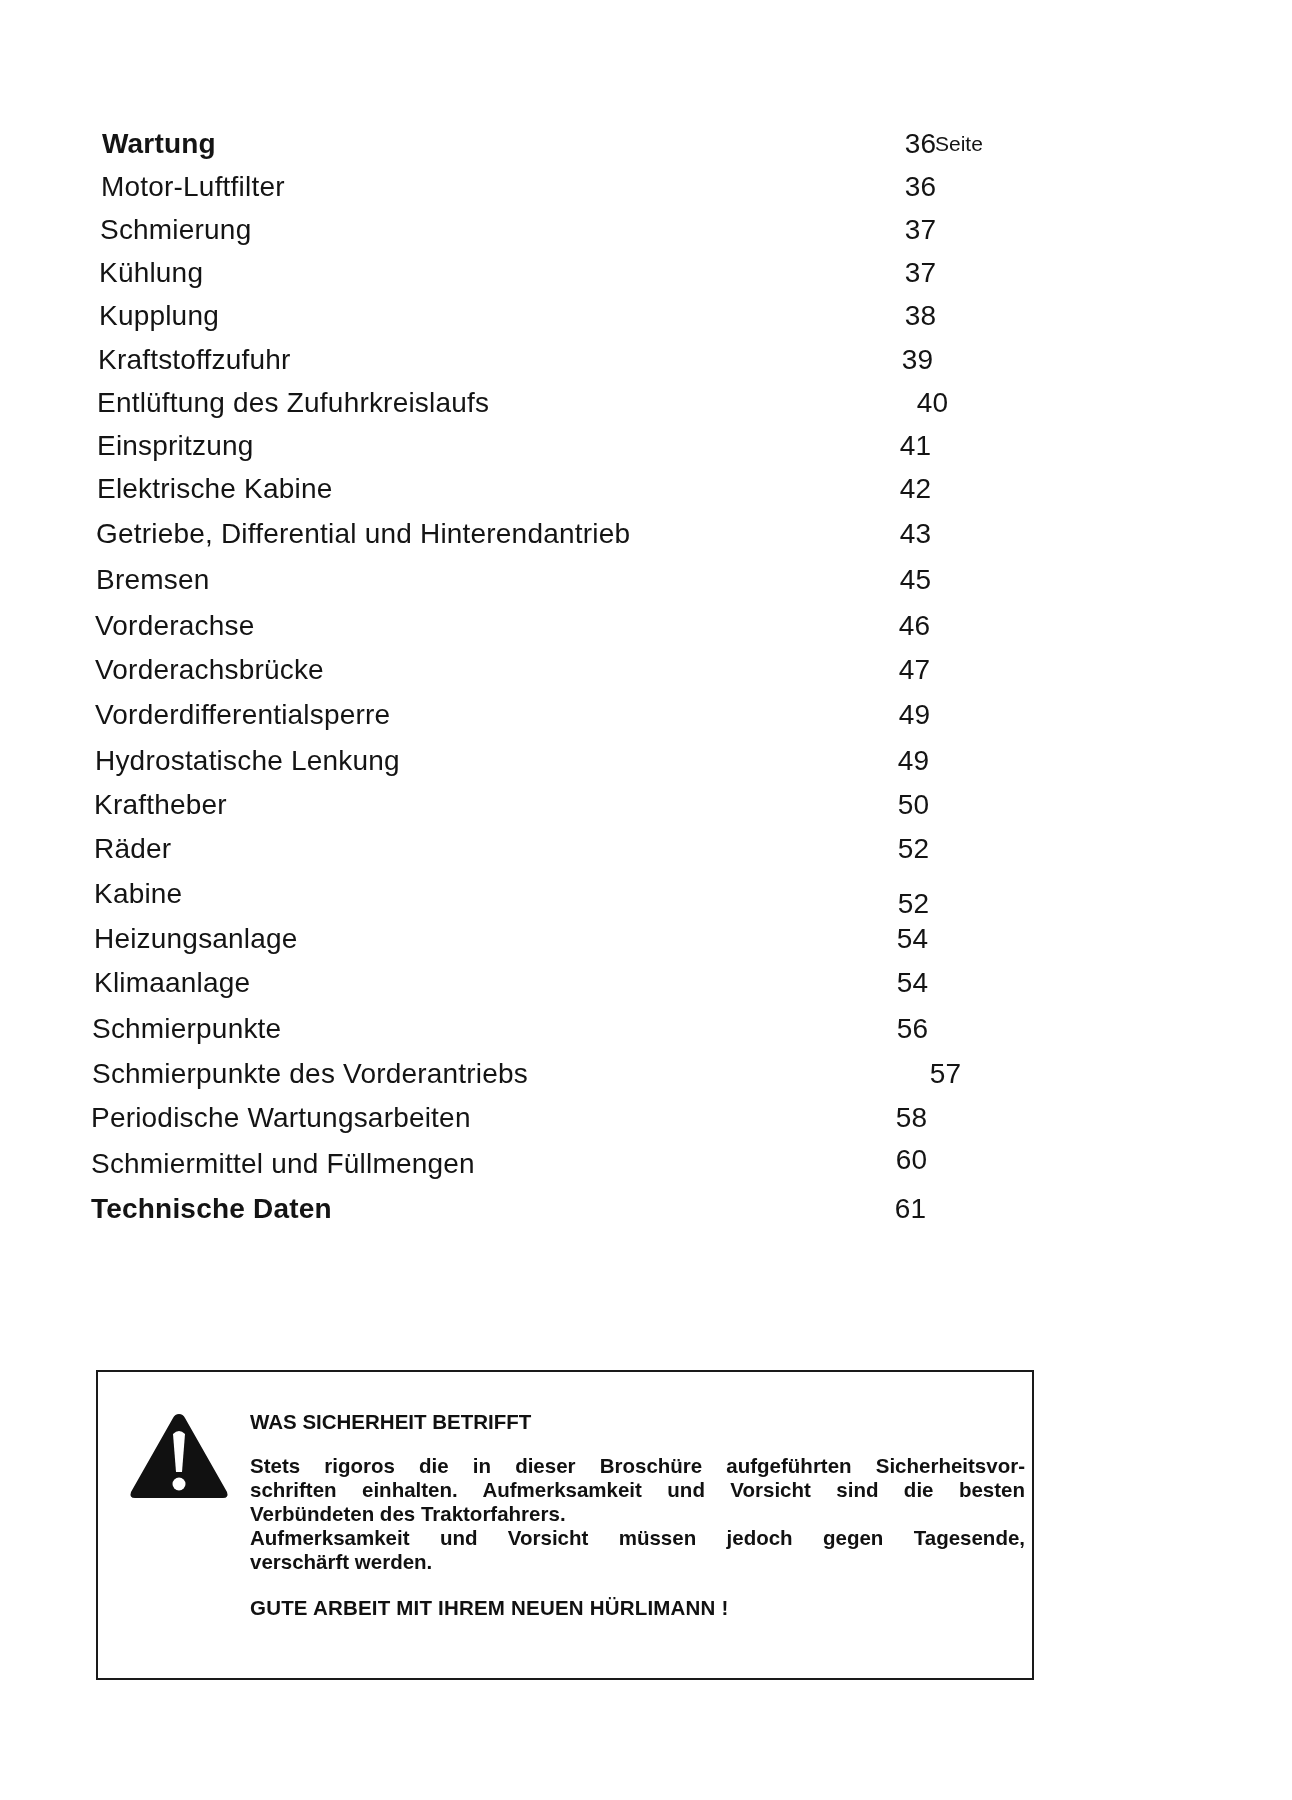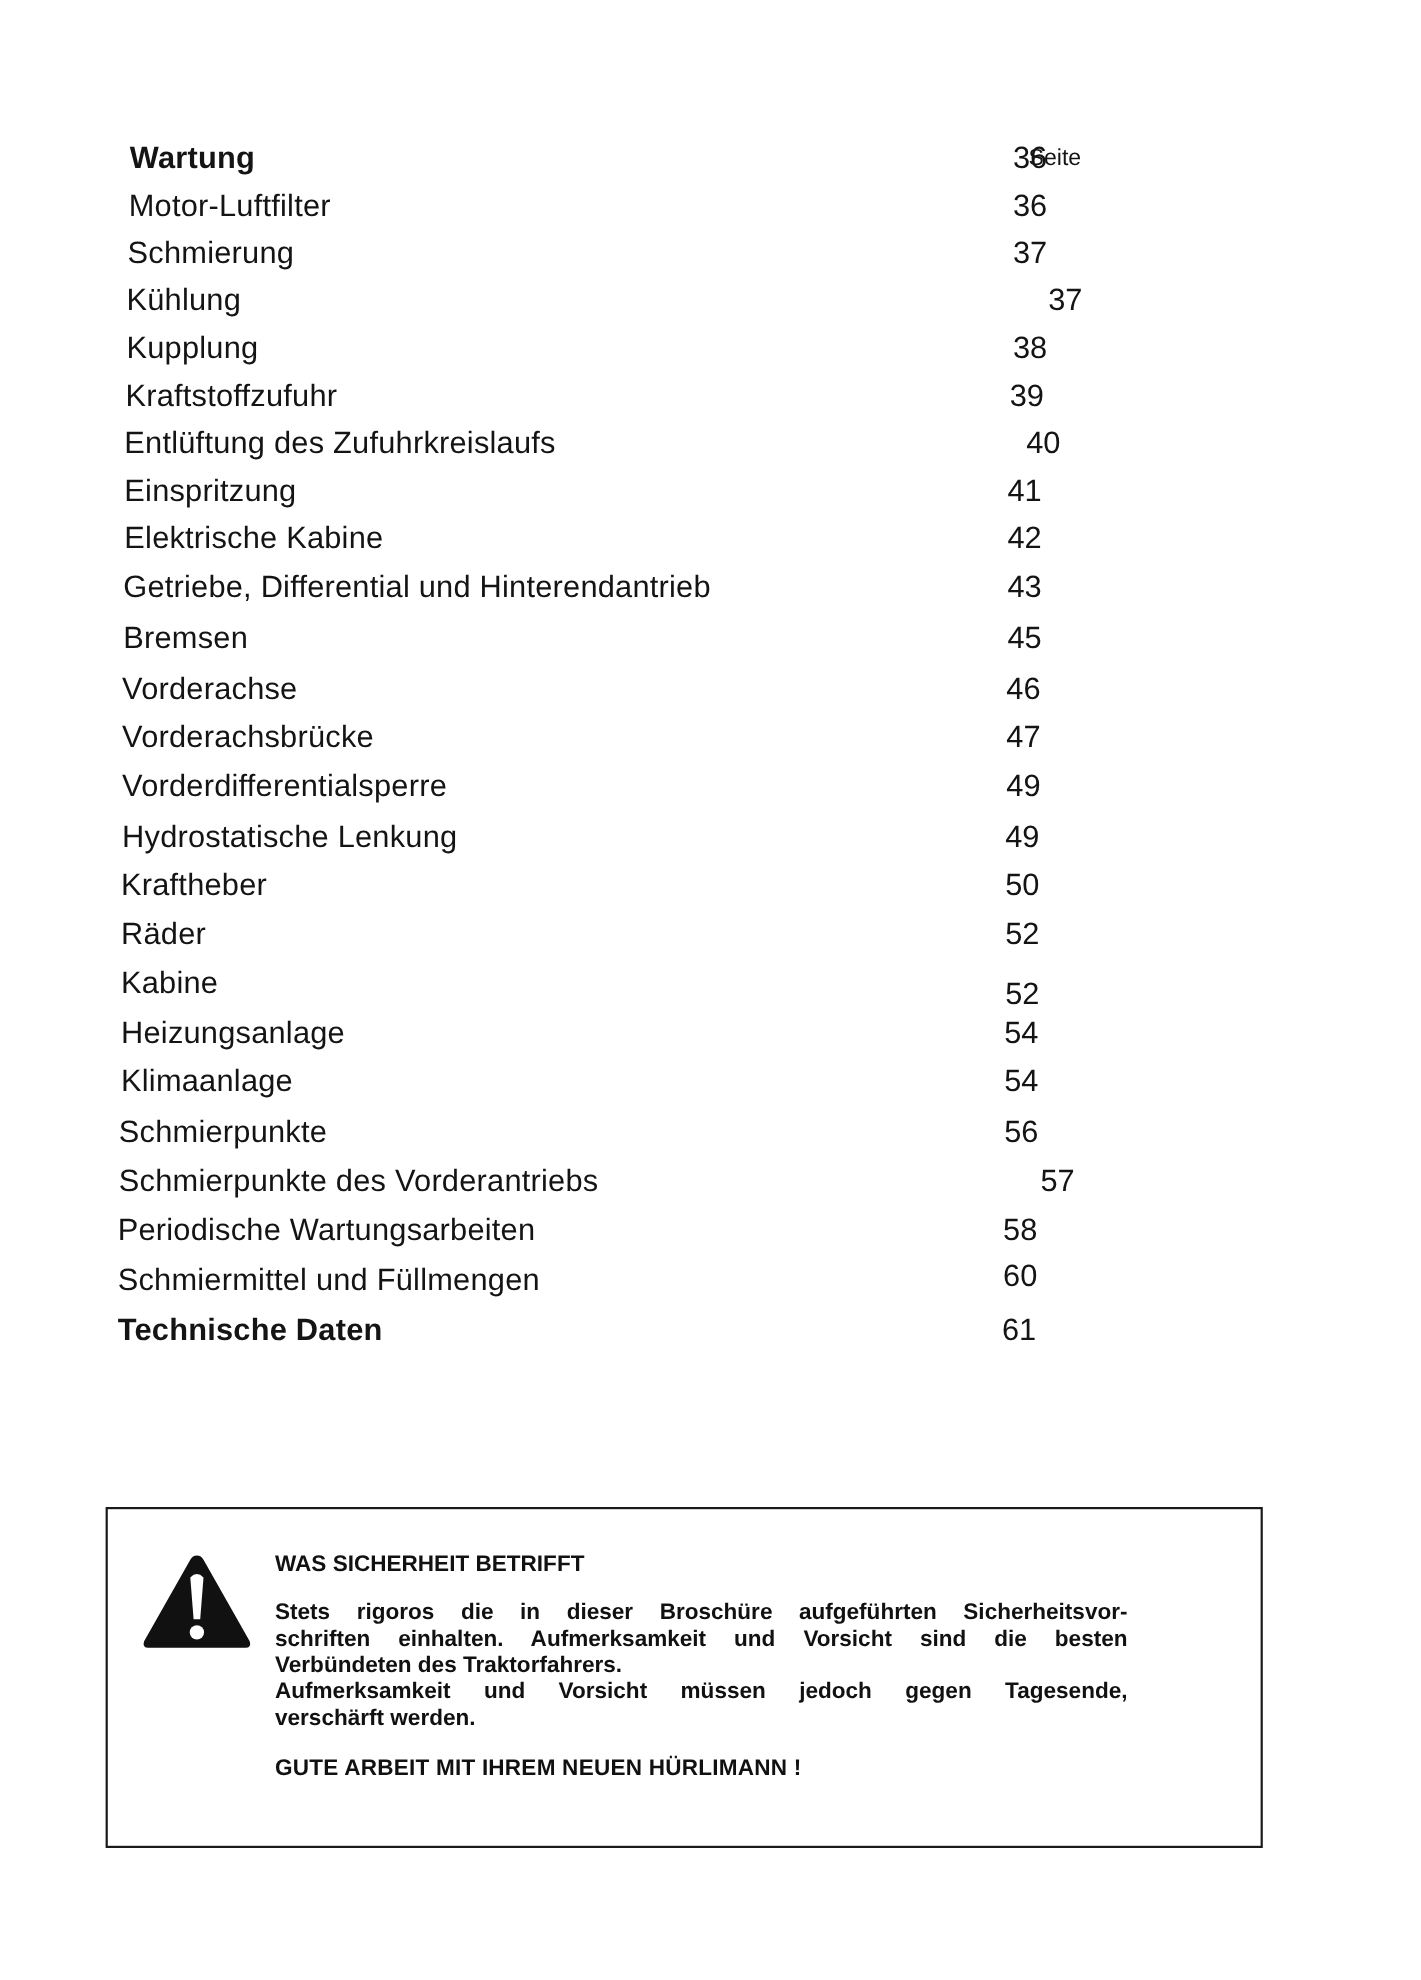--- a/index.html
+++ b/index.html
@@ -24,21 +24,21 @@
   .toc {
     position: absolute;
     left: 0;
     top: 0;
     width: 1292px;
   }
   .toc-row {
     position: absolute;
     height: 44px;
     width: 1160px;
-    left: 16px;
+    left: 0;
   }
   .toc-title {
     position: absolute;
     white-space: nowrap;
     font-size: 28px;
     line-height: 36px;
     font-weight: normal;
     letter-spacing: 0.2px;
   }
   .toc-title.bold {
@@ -56,21 +56,21 @@
   .seite-label {
     position: absolute;
     left: 935px;
     font-size: 21px;
     line-height: 36px;
   }
   .safety-box {
     position: absolute;
     left: 96px;
     top: 1370px;
-    width: 1052px;
+    width: 938px;
     height: 310px;
     border: 2px solid #1a1a1a;
     box-sizing: border-box;
   }
   .warning-icon {
     position: absolute;
     left: 30px;
     top: 38px;
     width: 102px;
     height: 92px;
@@ -118,21 +118,21 @@
       <span class="toc-page">36</span>
     </div>
     <div class="toc-row" style="top:169px;">
       <span class="toc-title" style="left:101px;">Motor-Luftfilter</span>
       <span class="toc-page">36</span>
     </div>
     <div class="toc-row" style="top:212px;">
       <span class="toc-title" style="left:100px;">Schmierung</span>
       <span class="toc-page">37</span>
     </div>
-    <div class="toc-row" style="top:255px;padding-left:32px;">
+    <div class="toc-row" style="top:255px;">
       <span class="toc-title" style="left:99px;">Kühlung</span>
       <span class="toc-page">37</span>
     </div>
     <div class="toc-row" style="top:298px;">
       <span class="toc-title" style="left:99px;">Kupplung</span>
       <span class="toc-page">38</span>
     </div>
     <div class="toc-row" style="top:342px;">
       <span class="toc-title" style="left:98px;">Kraftstoffzufuhr</span>
       <span class="toc-page" style="right:227px;">39</span>

